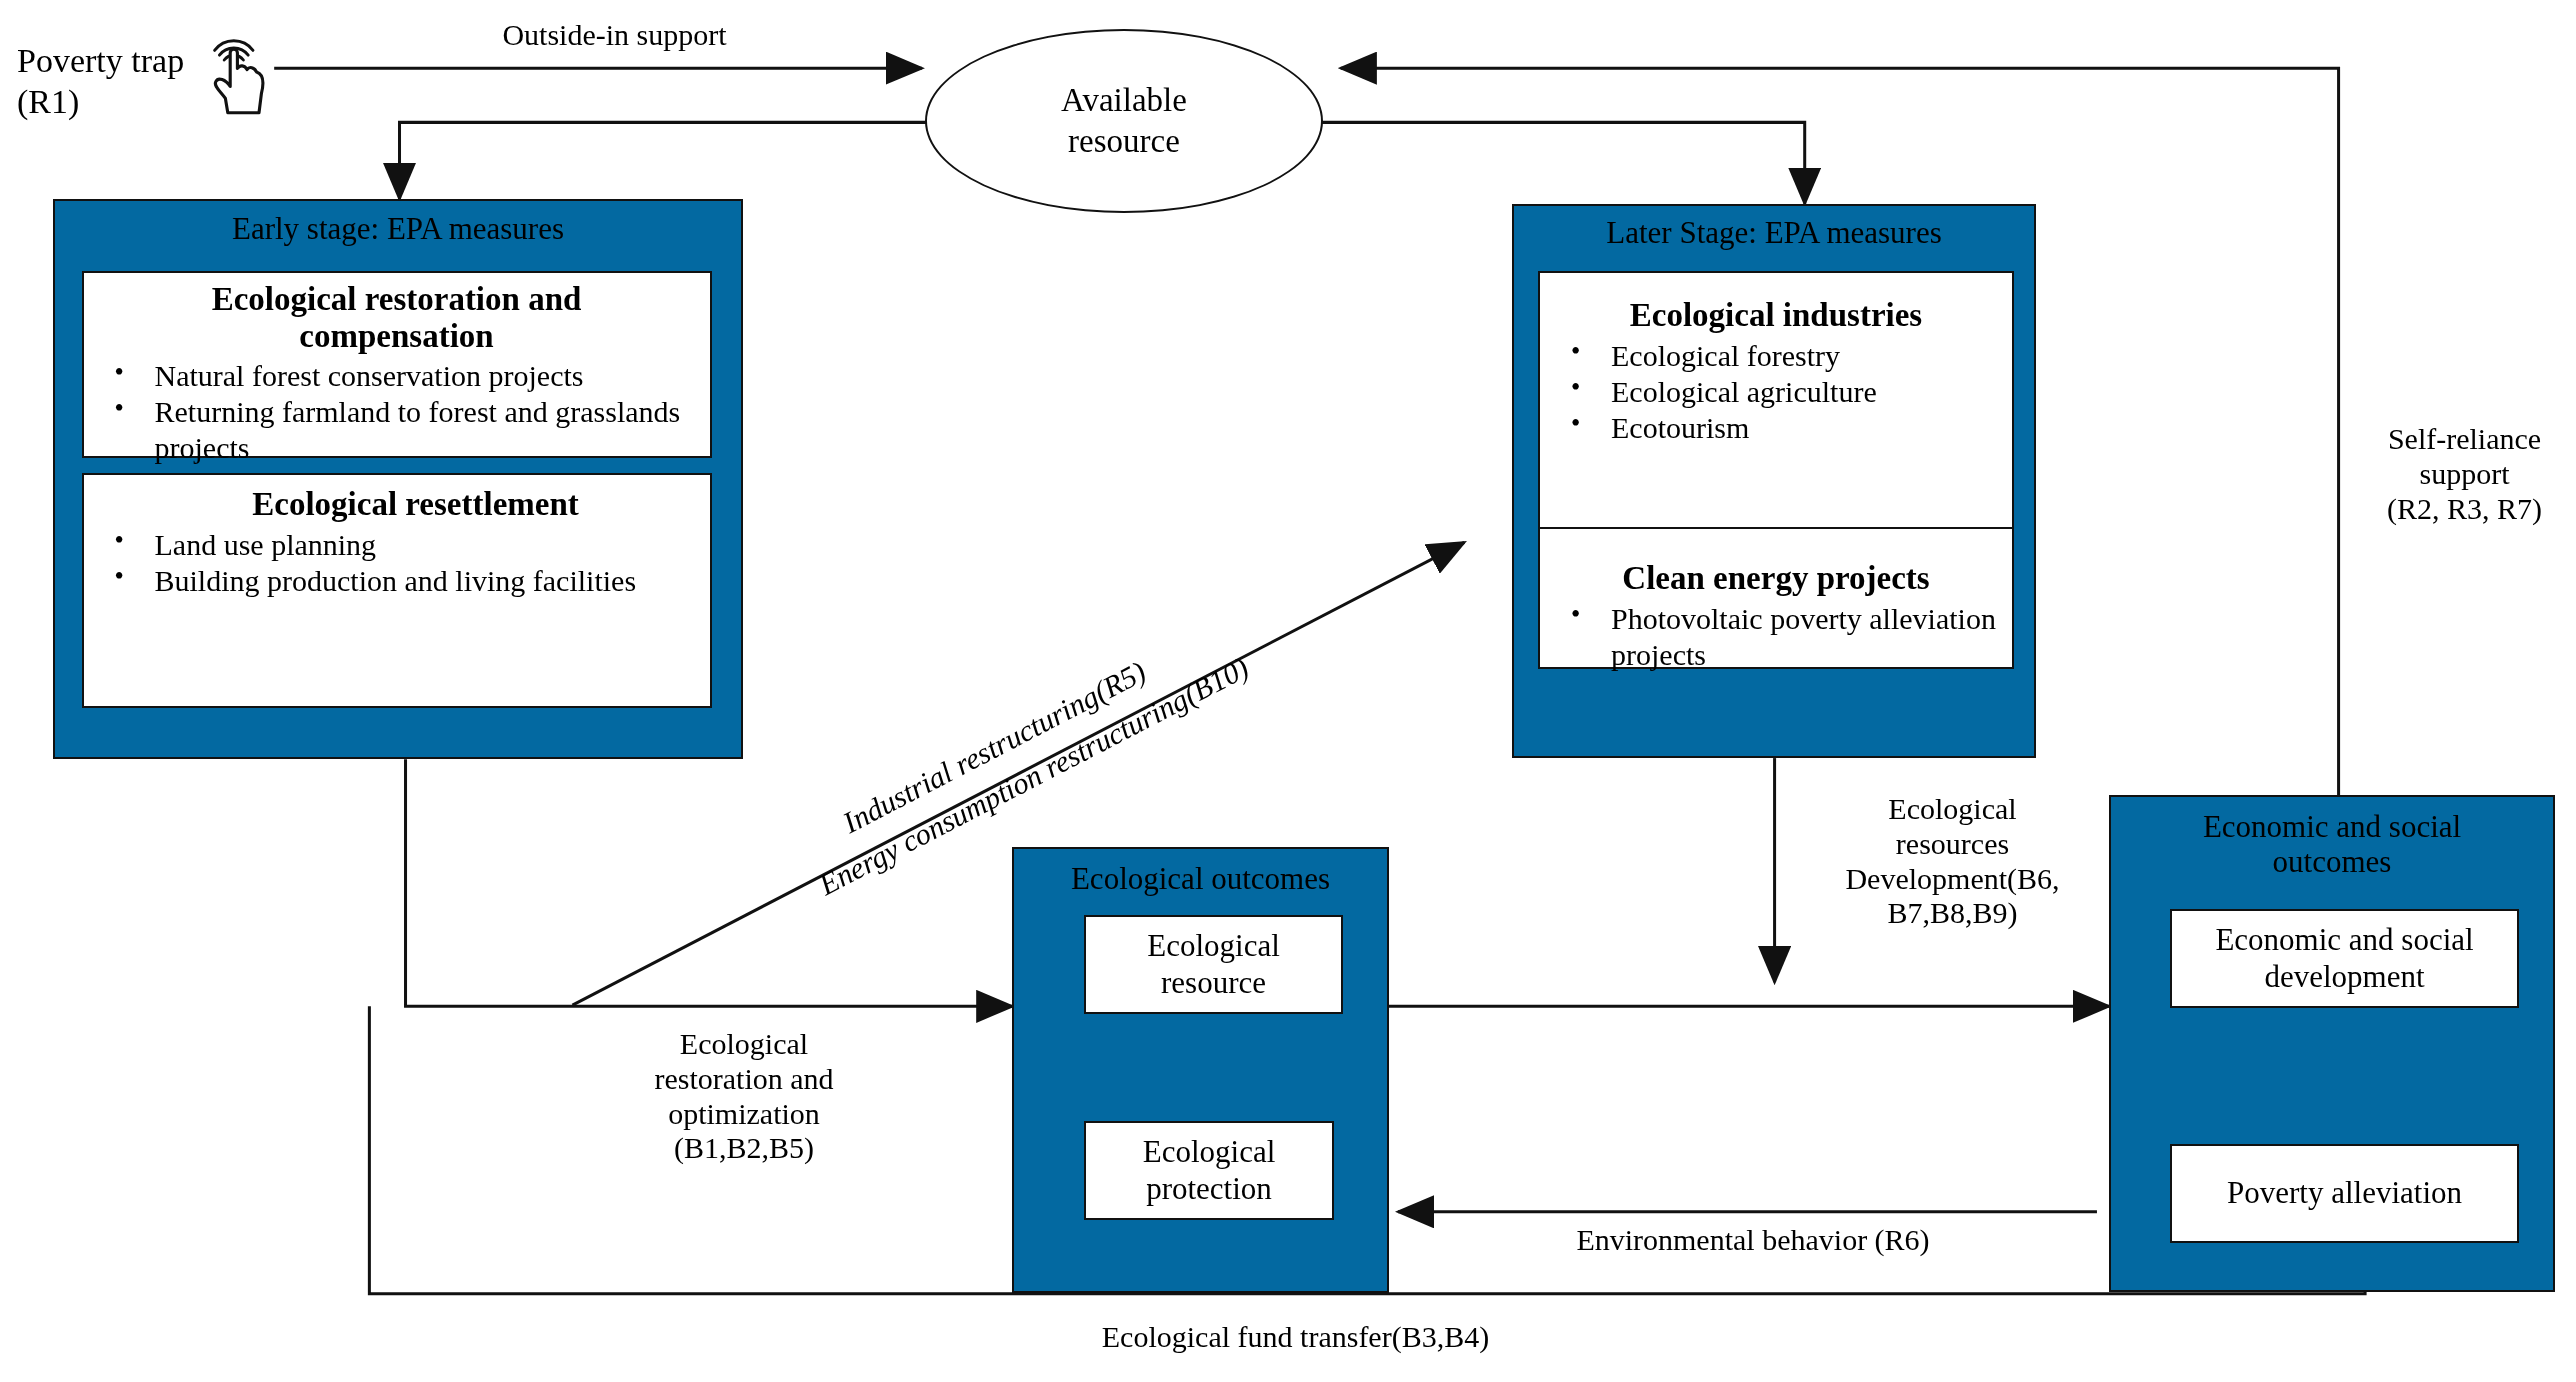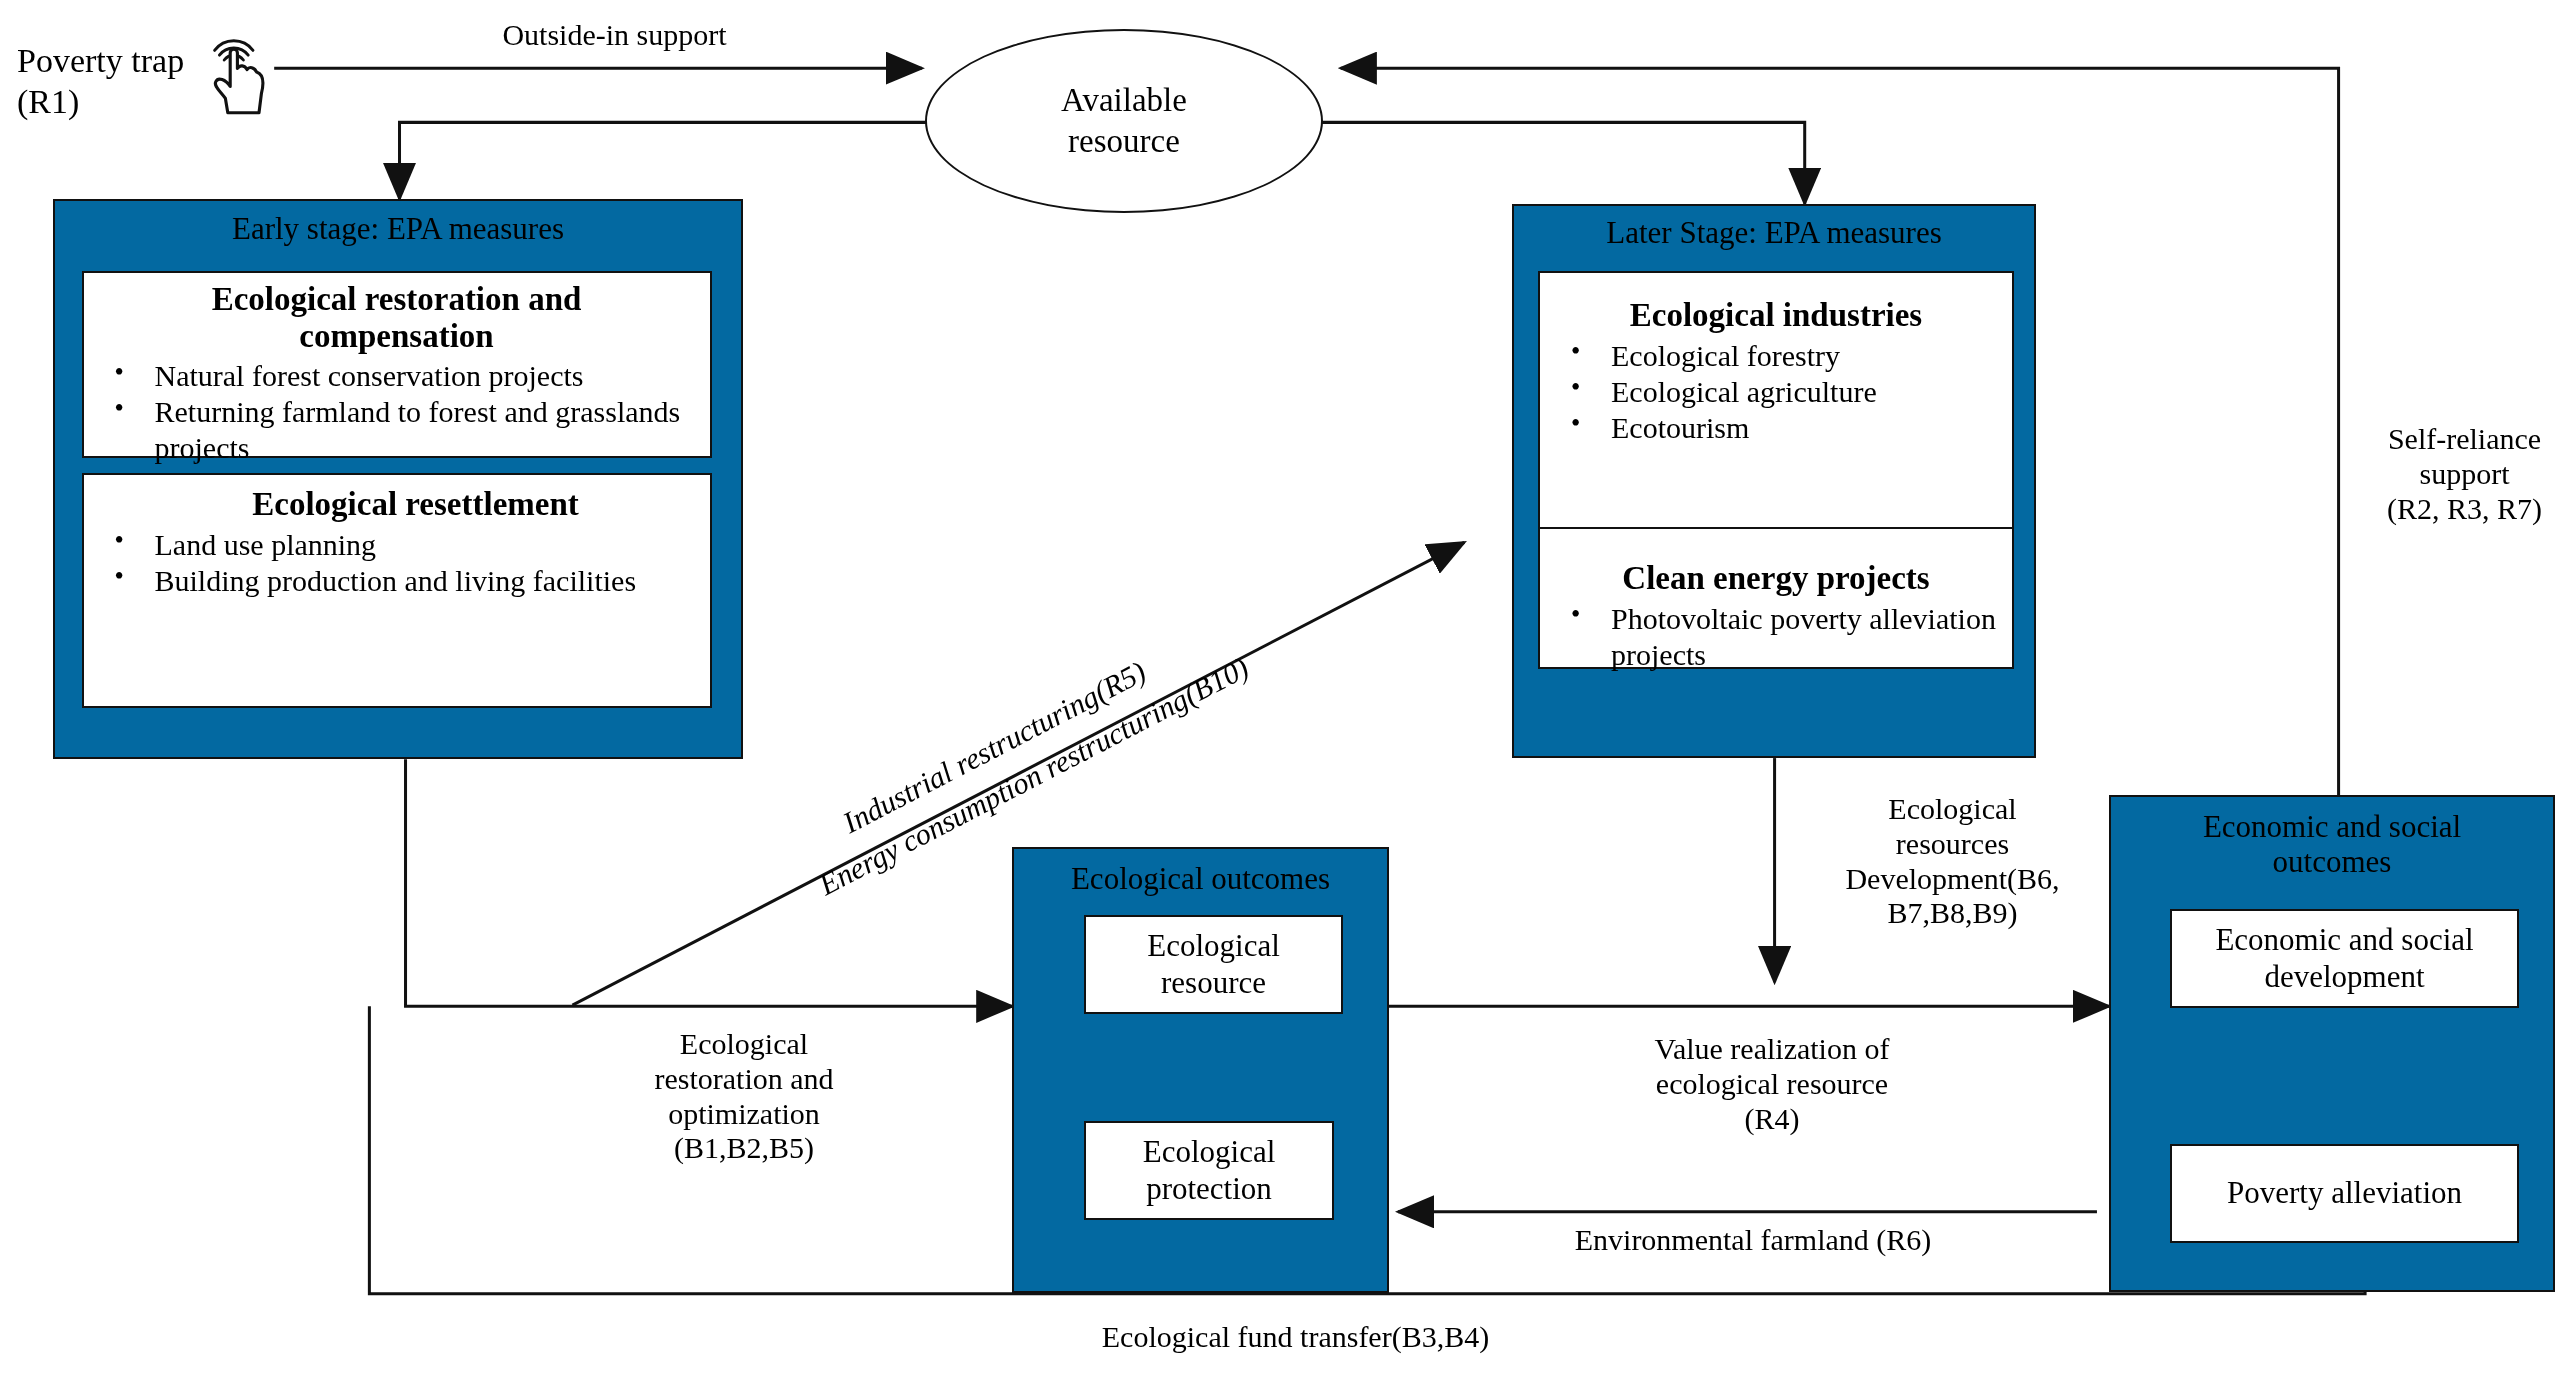--- a/index.html
+++ b/index.html
@@ -165,22 +165,19 @@
   <div class="lbl" style="left:554px;top:1027px;width:380px;">Ecological
 restoration and
 optimization
 (B1,B2,B5)</div>
 
   <div class="lbl" style="left:1823px;top:792px;width:259px;">Ecological
 resources
 Development(B6,
 B7,B8,B9)</div>
 
-  <div class="lbl" style="left:1567px;top:1032px;width:410px;">Value realization of
-ecological resource
-(R4)</div>
 
-  <div class="lbl" style="left:1482px;top:1223px;width:542px;">Environmental farmland (R6)</div>
+  <div class="lbl" style="left:1482px;top:1223px;width:542px;">Environmental behavior (R6)</div>
 
   <div class="lbl" style="left:964px;top:1320px;width:663px;">Ecological fund transfer(B3,B4)</div>
 
 </div>
 
 
 </body></html>

